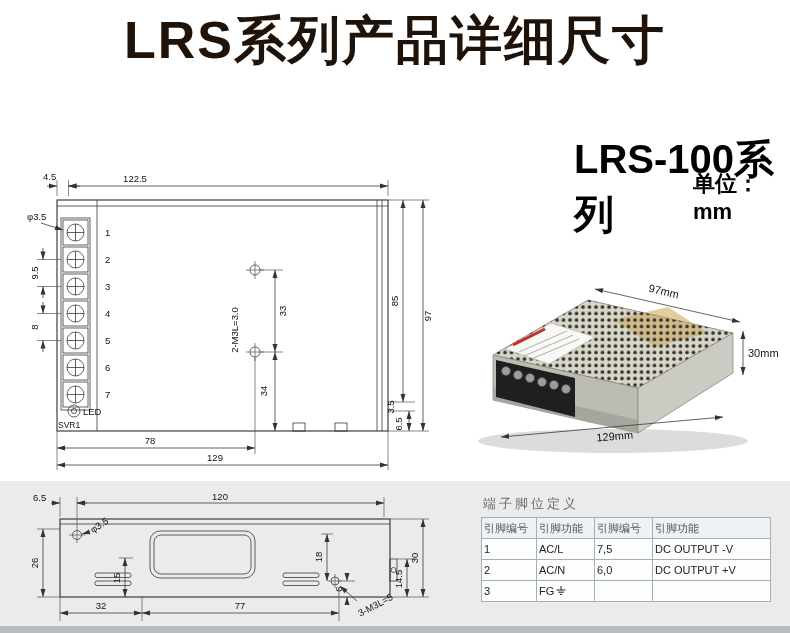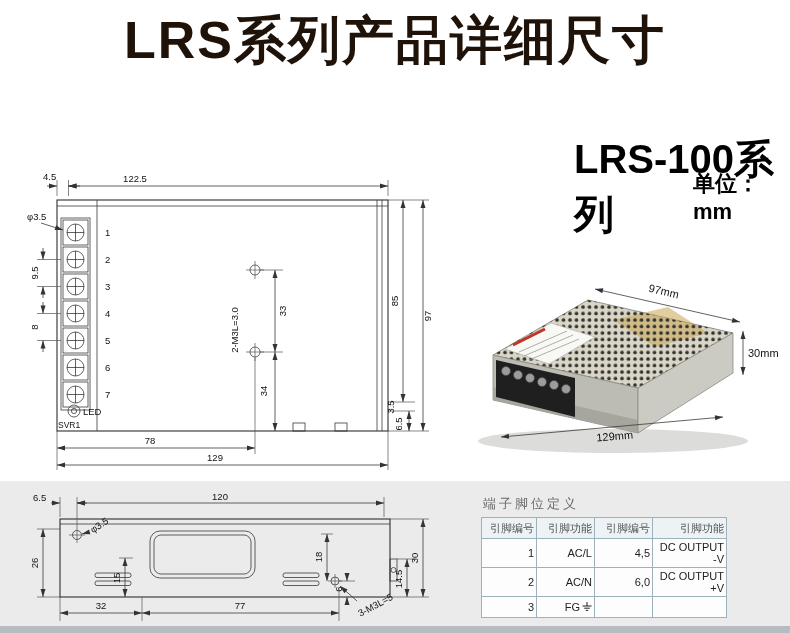--- a/index.html
+++ b/index.html
@@ -22,28 +22,28 @@
   
   .ol{stroke:#2e2e2e;stroke-width:1.1;fill:none;}
   .th{stroke:#2e2e2e;stroke-width:0.75;fill:none;}
   .ext{stroke:#555;stroke-width:0.7;fill:none;}
   .dimline{stroke:#3a3a3a;stroke-width:0.8;fill:none;}
   svg text{font-family:"Liberation Sans","DejaVu Sans",sans-serif;fill:#111;}
   .dt{font-size:9.5px;}
   .sm{font-size:8.5px;}
 
   
-  #pin-table-wrap{top:495px;left:481px;width:246px;}
+  #pin-table-wrap{top:495px;left:481px;width:290px;}
   .tbl-title{
     font-family:"Liberation Serif","DejaVu Serif",serif;
     font-size:13px;color:#6a6a6a;letter-spacing:3px;margin:0 0 4px 2px;
   }
   #pin-table{border-collapse:collapse;width:100%;background:#fdfdfd;}
   #pin-table th,#pin-table td{
-    border:1px solid #9db2ba;font-size:11px;text-align:right;
+    border:1px solid #9db2ba;font-size:11px;text-align:left;
     padding:2px 2px;height:16px;color:#222;
   }
   #pin-table th{background:#edf2f5;font-weight:400;color:#555;}
   .ground-icon{vertical-align:-1px;margin-left:2px;}
 </style>
 </head>
 <body>
 
 <div id="gray-band" class="abs"></div>
 <div id="bottom-strip" class="abs"></div>
@@ -311,21 +311,21 @@
         <th>引脚编号</th>
         <th>引脚功能</th>
         <th>引脚编号</th>
         <th>引脚功能</th>
       </tr>
     </thead>
     <tbody>
       <tr>
         <td>1</td>
         <td>AC/L</td>
-        <td>4,5</td>
+        <td>7,5</td>
         <td>DC OUTPUT -V</td>
       </tr>
       <tr>
         <td>2</td>
         <td>AC/N</td>
         <td>6,0</td>
         <td>DC OUTPUT +V</td>
       </tr>
       <tr>
         <td>3</td>

